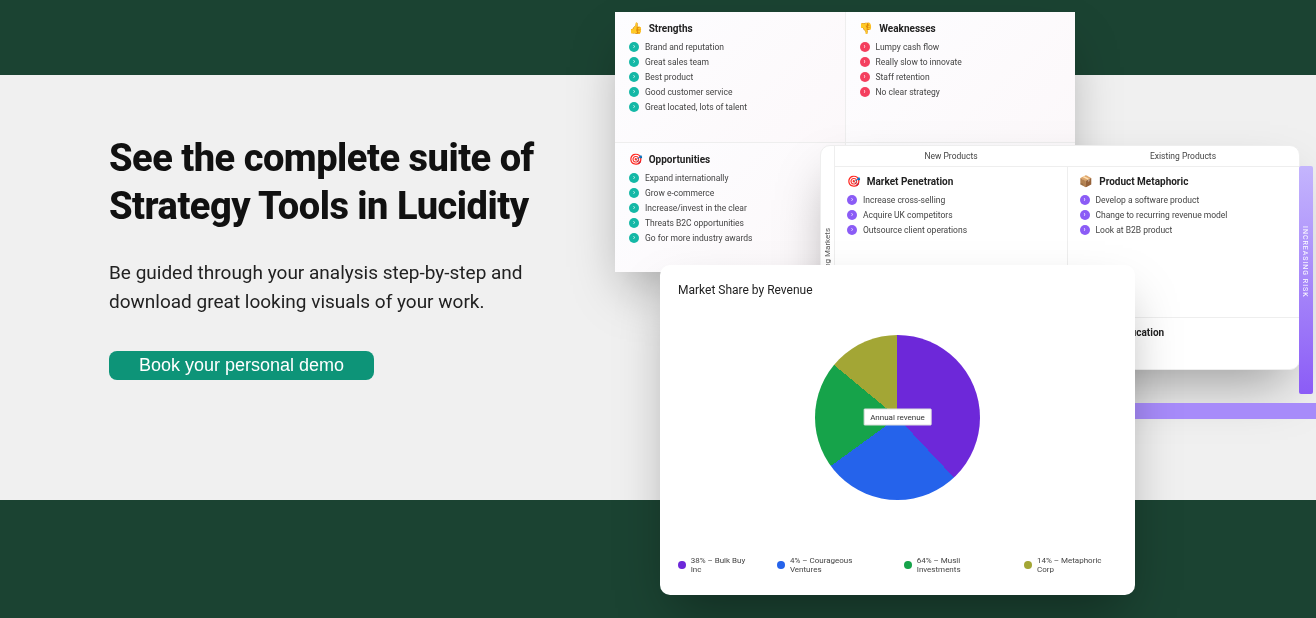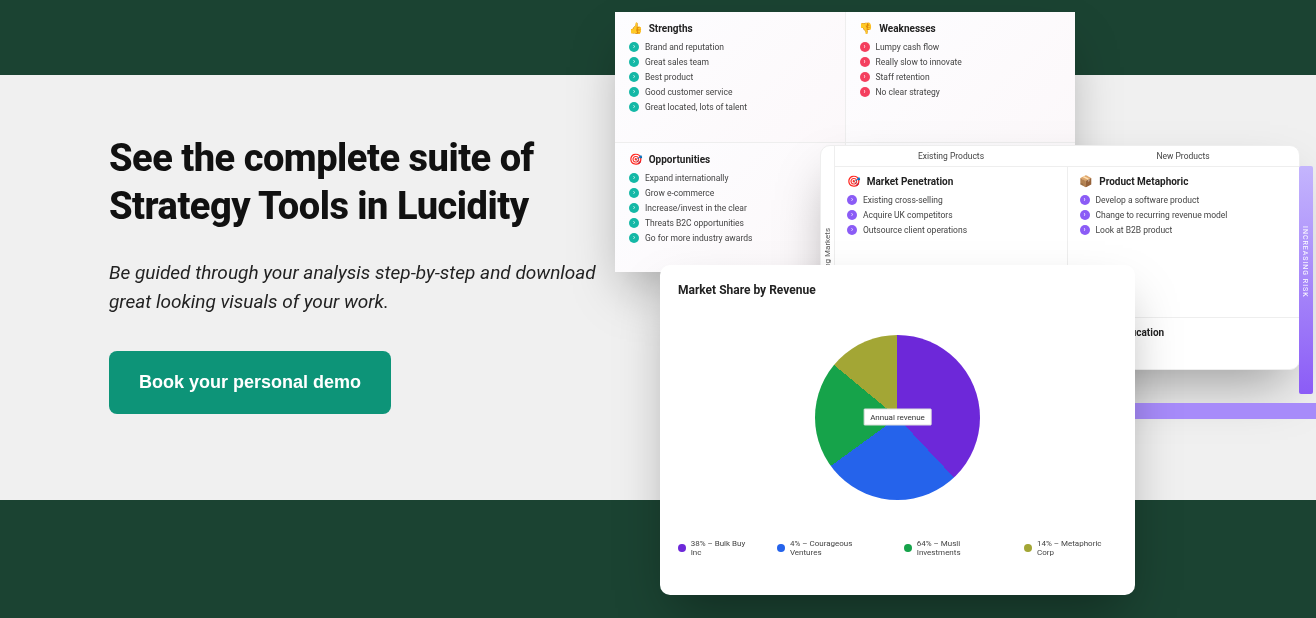--- a/index.html
+++ b/index.html
@@ -34,29 +34,28 @@
     line-height: 1.25;
     color: #111;
     margin-bottom: 28px;
     letter-spacing: -0.5px;
   }
   .subtext {
     font-size: 19px;
     color: #222;
     line-height: 1.55;
     margin-bottom: 34px;
-    font-style: italic;
   }
   .cta-button {
     background: #0d9478;
     color: #fff;
     border: none;
-    padding: 21px 30px;
+    padding: 4px 30px;
     font-size: 18px;
-    font-weight: 700;
+    font-weight: 400;
     border-radius: 8px;
     cursor: pointer;
   }
 
   
   .card {
     position: absolute;
     background: #fff;
     border-radius: 10px;
     box-shadow: 0 25px 50px -12px rgba(0,0,0,0.35);
@@ -180,21 +179,21 @@
   .piecard {
     top: 265px;
     left: 660px;
     width: 475px;
     height: 330px;
     z-index: 5;
     padding: 18px;
   }
   .pie-title {
     font-size: 12px;
-    font-weight: 700;
+    font-weight: 400;
     color: #222;
     margin-bottom: 10px;
   }
   .pie-wrap {
     display: flex;
     justify-content: center;
     align-items: center;
     height: 220px;
     position: relative;
   }
@@ -218,21 +217,21 @@
     border: 1px solid #ddd;
     font-size: 8px;
     padding: 3px 6px;
     border-radius: 1px;
     color: #333;
   }
   .pie-legend {
     display: flex;
     justify-content: center;
     gap: 22px;
-    margin-top: 12px;
+    margin-top: 29px;
   }
   .legend-item {
     display: flex;
     align-items: center;
     gap: 5px;
     font-size: 8px;
     color: #444;
   }
   .legend-dot {
     width: 8px; height: 8px; border-radius: 50%;
@@ -347,33 +346,33 @@
   </div>
 </div>
 
 <div class="card ansoff">
   <div class="ansoff-risk-bar"></div>
   <div class="ansoff-risk-label">INCREASING RISK</div>
   <div class="ansoff-arrow"></div>
   <div class="ansoff-side-label">Existing Markets</div>
   <div class="ansoff-body">
     <div class="ansoff-top-labels">
+      <div>New Products</div>
       <div>Existing Products</div>
-      <div>New Products</div>
     </div>
     <div class="ansoff-grid">
       <div class="ansoff-quad">
         <div class="quad-header">
           <span class="emoji">🎯</span>
           <span>Market Penetration</span>
         </div>
         <div>
             <div class="quad-item">
               <span class="bullet purple">›</span>
-              <span>Existing cross-selling</span>
+              <span>Increase cross-selling</span>
             </div>
             <div class="quad-item">
               <span class="bullet purple">›</span>
               <span>Acquire UK competitors</span>
             </div>
             <div class="quad-item">
               <span class="bullet purple">›</span>
               <span>Outsource client operations</span>
             </div>
           </div>

